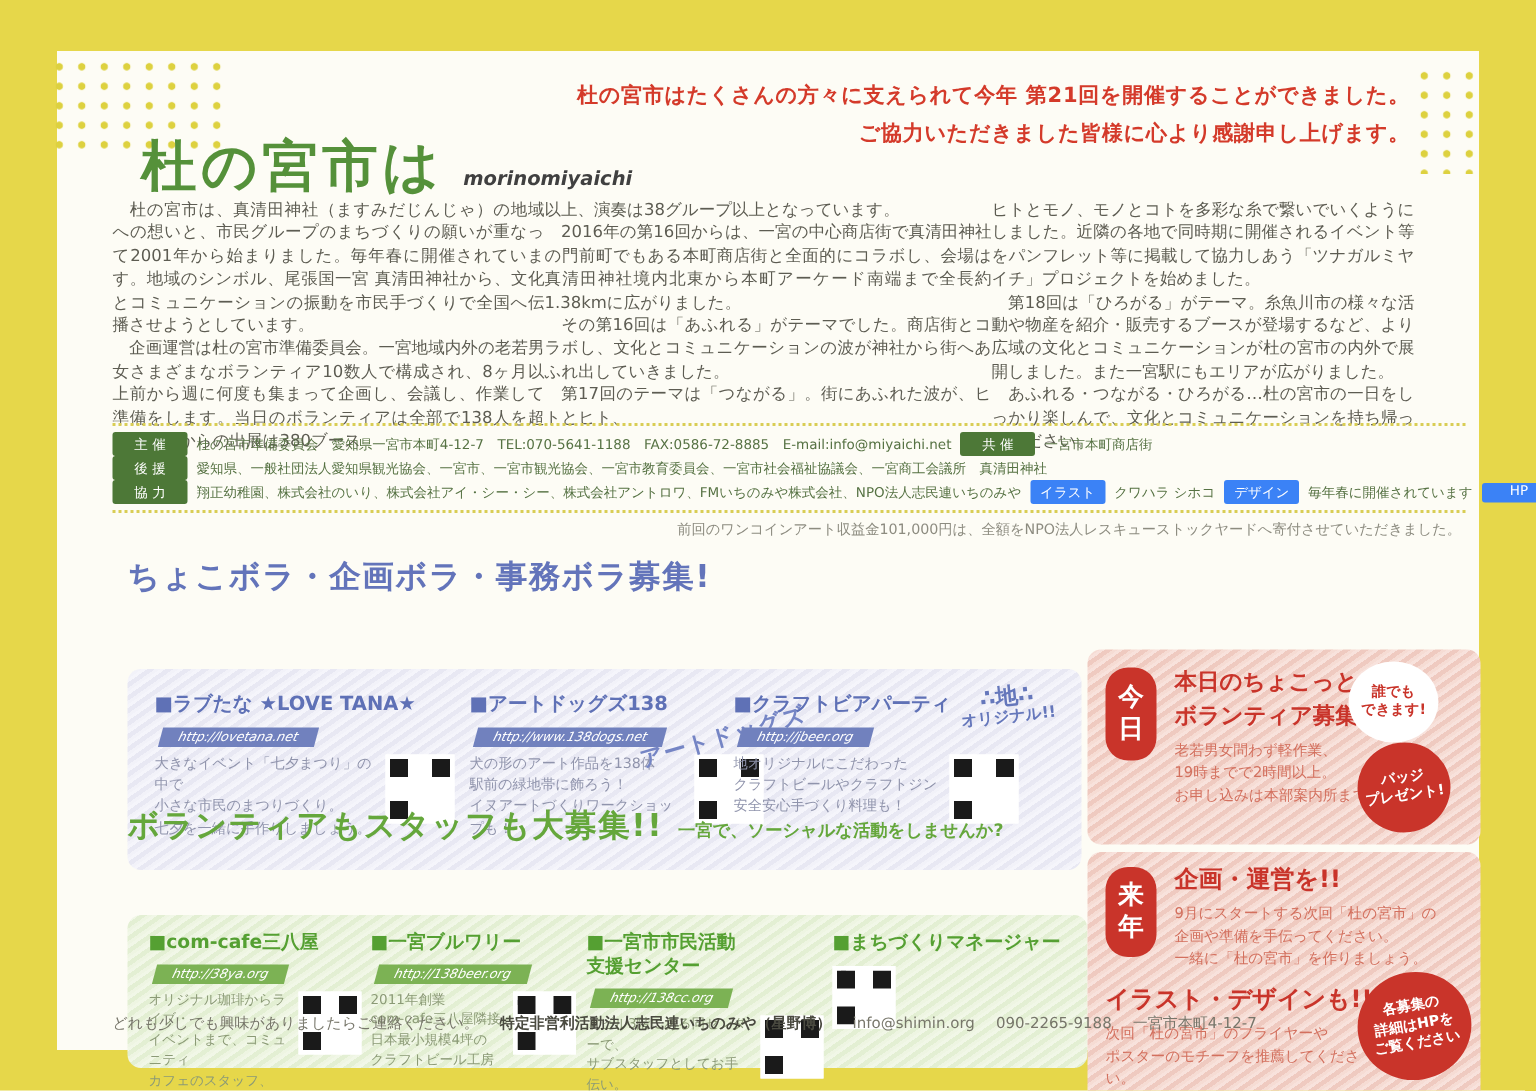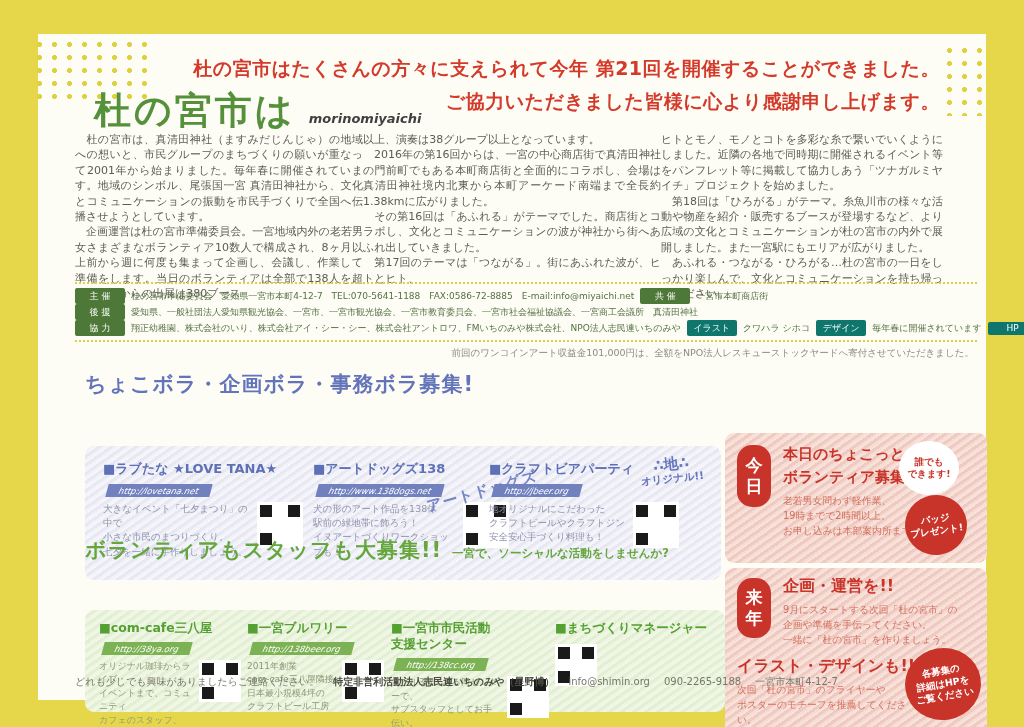--- a/index.html
+++ b/index.html
@@ -16,38 +16,38 @@
   .dots{
     position:absolute;
     background-image:radial-gradient(circle,#ddd13f 2.2px,transparent 2.7px);
     background-size:15px 13px;
   }
   .dots-tl{left:-6px;top:4px;width:116px;height:66px;}
   .dots-tr{right:-2px;top:10px;width:46px;height:72px;}
   
   .banner{
     position:absolute;right:46px;top:18px;text-align:right;
-    color:#d43a2a;font-weight:bold;font-size:19px;line-height:1.75;letter-spacing:.5px;
+    color:#d43a2a;font-weight:bold;font-size:14px;line-height:1.75;letter-spacing:.5px;
   }
   
   .title-row{position:absolute;left:56px;top:52px;}
   .main-title{color:#55913a;font-weight:bold;font-size:37px;letter-spacing:3px;display:inline-block;}
   .romaji{color:#404040;font-style:italic;font-size:13px;font-weight:bold;margin-left:8px;}
   
   .intro{position:absolute;left:37px;top:98px;display:flex;}
   .intro .col{font-size:11px;line-height:15.4px;color:#5d5c52;text-align:justify;}
   .col1{width:288px;} .col2{width:298px;} .col3{width:282px;}
   .sep{position:absolute;left:37px;width:902px;border-top:2px dotted #d9cd55;}
   .sep1{top:248px;} .sep2{top:306px;}
   
   .credits{position:absolute;left:37px;top:254px;font-size:9px;color:#567243;}
   .credit-row{display:flex;align-items:center;gap:6px;height:16px;white-space:nowrap;}
   .badge{display:inline-block;background:#4d7837;color:#fff;font-size:9px;
     width:50px;text-align:center;padding:1.5px 0;border-radius:2px;flex-shrink:0;}
-  .badge.light{background:#0f766e;}
+  .badge.light{background:#3b82f6;}
   .donation{position:absolute;right:12px;top:313px;font-size:9.5px;color:#8d8c80;}
   
   .sec-heading{position:absolute;font-weight:bold;font-size:21px;letter-spacing:1px;}
   .sec1-heading{left:47px;top:336px;color:#6374ba;}
   .sec2-heading{left:47px;top:502px;color:#65a73c;}
   .sec2-sub{font-size:11.5px;font-weight:bold;margin-left:10px;letter-spacing:0;}
   
   .block{position:absolute;border-radius:9px;margin-top:48px;}
   .scribble-purple{background:repeating-linear-gradient(-35deg,#f2f2f9 0 2px,#e8e8f3 2px 5px,#f5f5fb 5px 7px);}
   .scribble-green{background:repeating-linear-gradient(-35deg,#eef5e2 0 2px,#e3efd3 2px 5px,#f1f7e7 5px 7px);}

